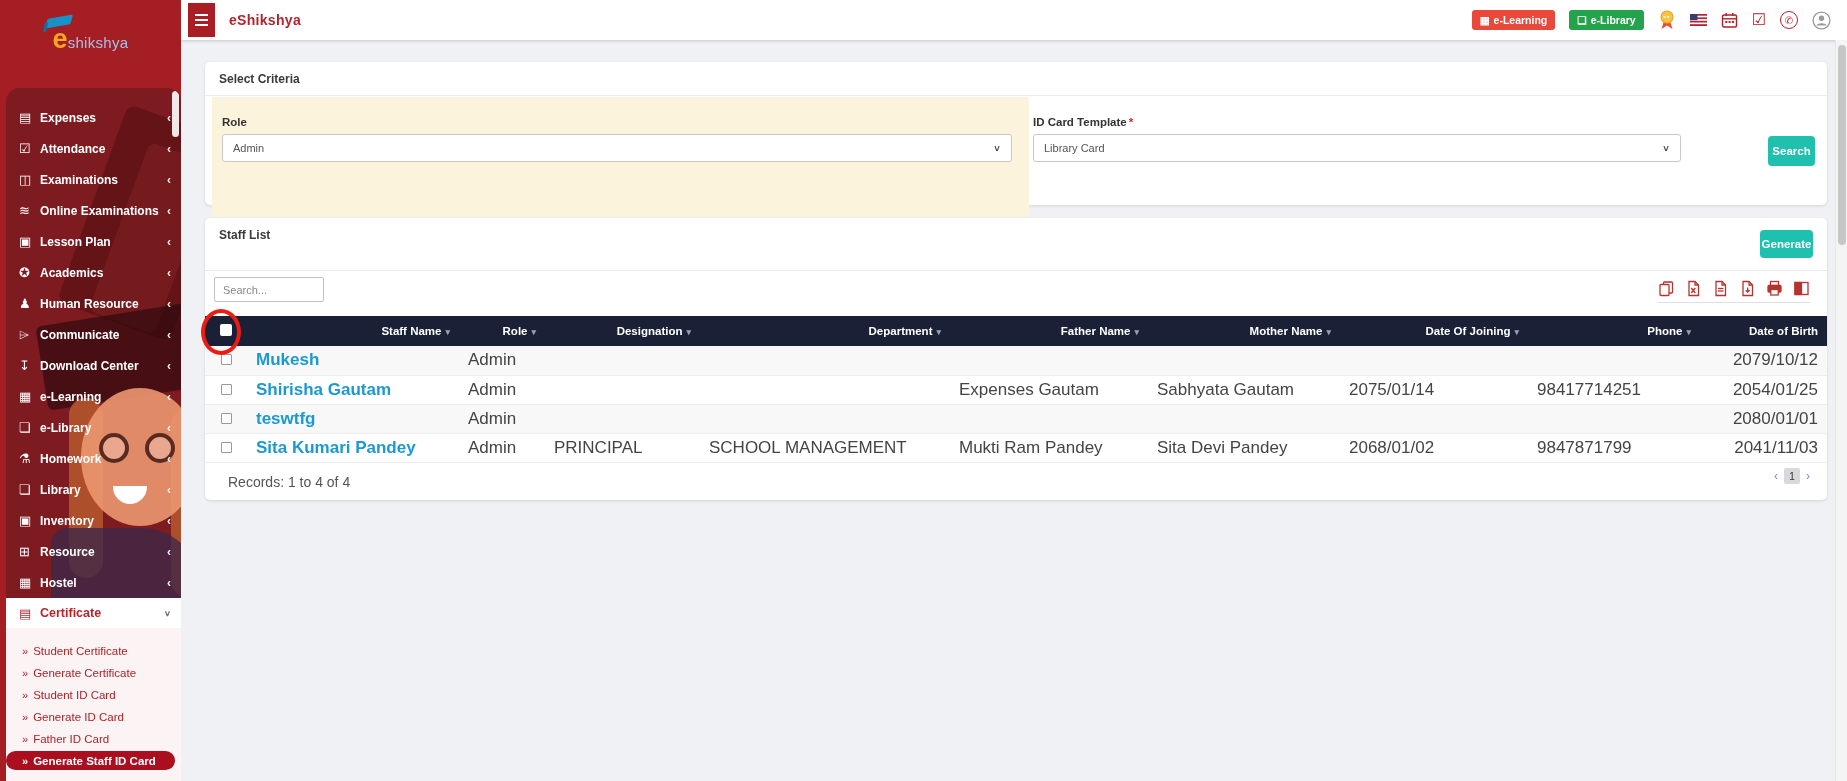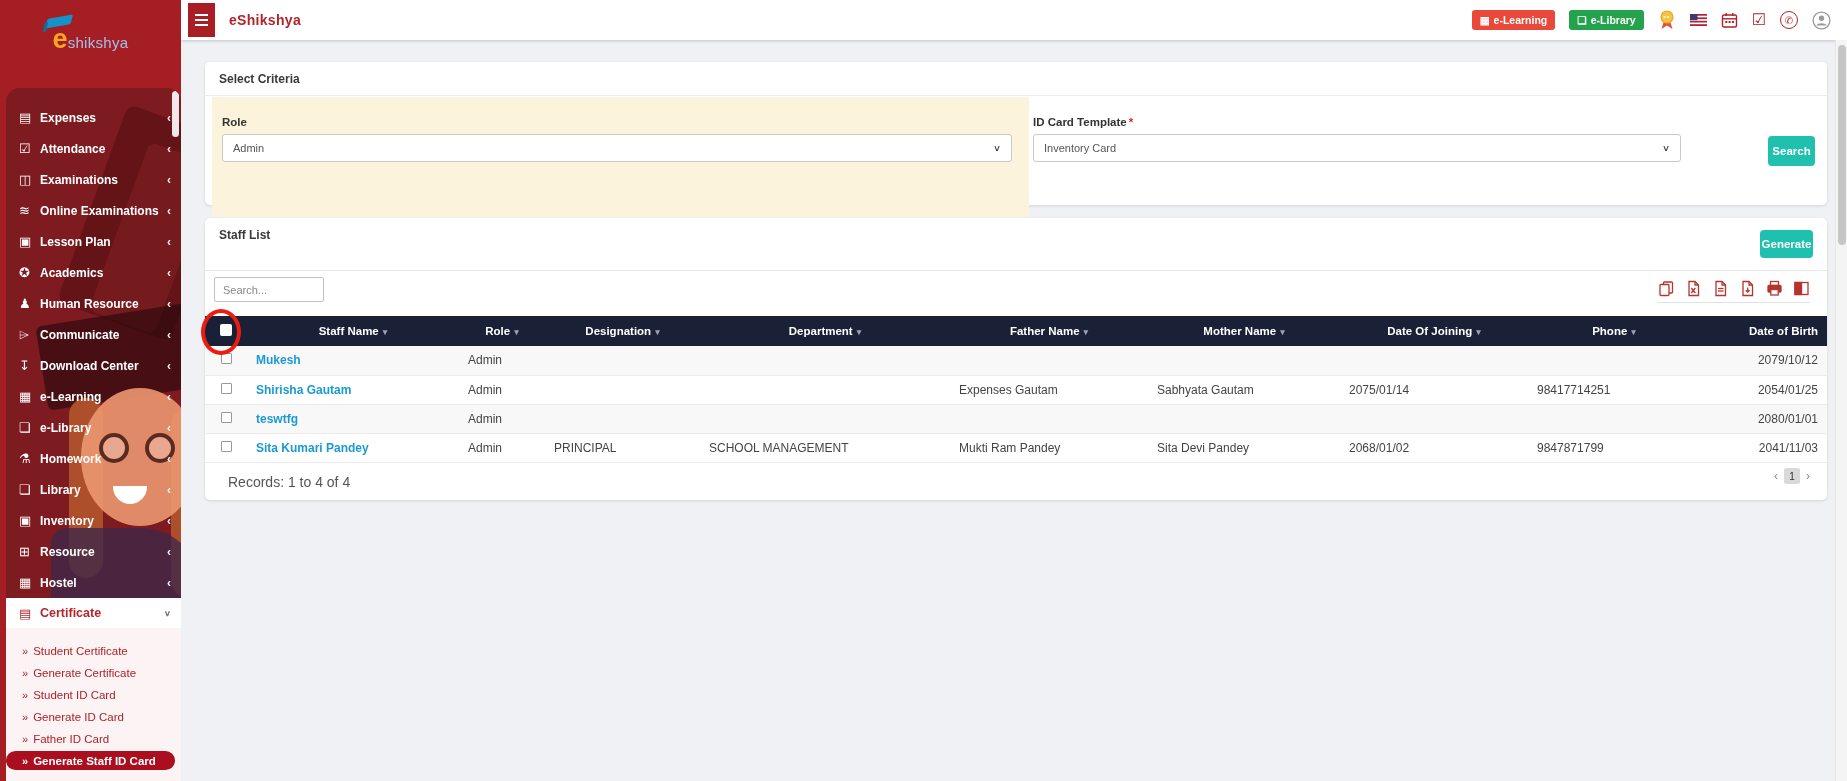--- a/index.html
+++ b/index.html
@@ -69,23 +69,23 @@
 
   .card2{top:178px;height:282px}
   .gen-btn{position:absolute;right:14px;top:12px;width:53px;height:28px}
   .divider{position:absolute;left:0;top:52px;width:100%;border-top:1px solid #e9e9e9}
   .tbl-search{position:absolute;left:9px;top:59px;width:110px;height:25px;border:1px solid #c3c3c3;border-radius:2px;font-size:11px;color:#333;padding:0 8px;font-family:"Liberation Sans",sans-serif}
   .tbl-search::placeholder{color:#888}
   .export{position:absolute;right:17px;top:62px;display:flex;gap:10px;align-items:center;padding-bottom:5px;border-bottom:1px solid #e0e0e0}
   .export svg{cursor:pointer;display:block}
 
   table.grid{position:absolute;left:0;top:98px;width:1622px;border-collapse:collapse;table-layout:fixed}
-  .grid thead th{background:#1a2137;color:#fff;font-size:11.5px;font-weight:bold;height:30px;text-align:center;padding:0 9px;white-space:nowrap}
+  .grid thead th{background:#1a2137;color:#fff;font-size:11.5px;font-weight:bold;height:30px;text-align:right;padding:0 9px;white-space:nowrap}
   .grid thead .sort{color:#9aa0b5;font-size:9px;margin-left:4px}
-  .grid tbody td{height:29px;font-size:12px;color:#444;padding:0 9px;border-bottom:1px solid #ececec;white-space:nowrap;overflow:hidden}
+  .grid tbody td{height:29px;font-size:17px;color:#444;padding:0 9px;border-bottom:1px solid #ececec;white-space:nowrap;overflow:hidden}
   .grid tbody tr:nth-child(odd){background:#f8f8f9}
   .grid .namelink{color:#1b9ad2;font-weight:bold;cursor:pointer;text-decoration:none}
   .grid .c-check{text-align:center;padding:0}
   .hdr-check{display:inline-block;width:12px;height:12px;background:#fff;border-radius:2px;cursor:pointer}
   .row-check{display:inline-block;width:11px;height:11px;background:#fff;border:1px solid #9a9a9a;border-radius:1px;cursor:pointer}
   .col-right{text-align:right !important}
 
   .records{position:absolute;left:23px;top:256px;font-size:14px;color:#555}
   .pager{position:absolute;right:17px;top:250px;display:flex;align-items:center;gap:6px}
   .pager .pg-chev{color:#7b86c2;font-size:12px;cursor:pointer}
@@ -293,21 +293,21 @@
     <div class="beige"></div>
     <div class="flabel" style="left:17px">Role</div>
     <div class="selectbox" style="left:17px;width:790px">
       <span>Admin</span>
       <span class="sel-chev">∨</span>
     </div>
     <div class="flabel" style="left:828px">
       <span>ID Card Template</span><span class="req">*</span>
     </div>
     <div class="selectbox" style="left:828px;width:648px">
-      <span>Inventory Card</span>
+      <span>Library Card</span>
       <span class="sel-chev">∨</span>
     </div>
     <button class="btn search-btn">Search</button>
   </div>
 
   <div class="card card2">
     <div class="card-head" style="border-bottom:none">Staff List</div>
     <button class="btn gen-btn">Generate</button>
     <div class="divider"></div>
     <input class="tbl-search" placeholder="Search..." style="">

